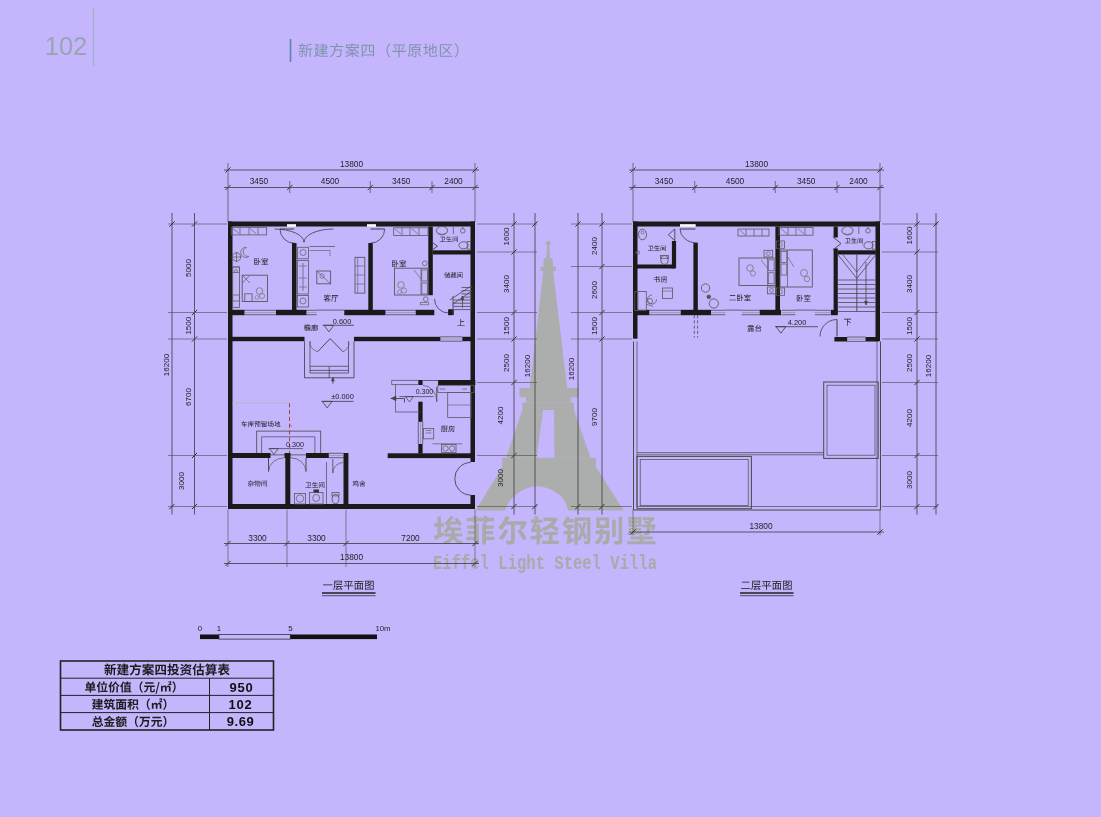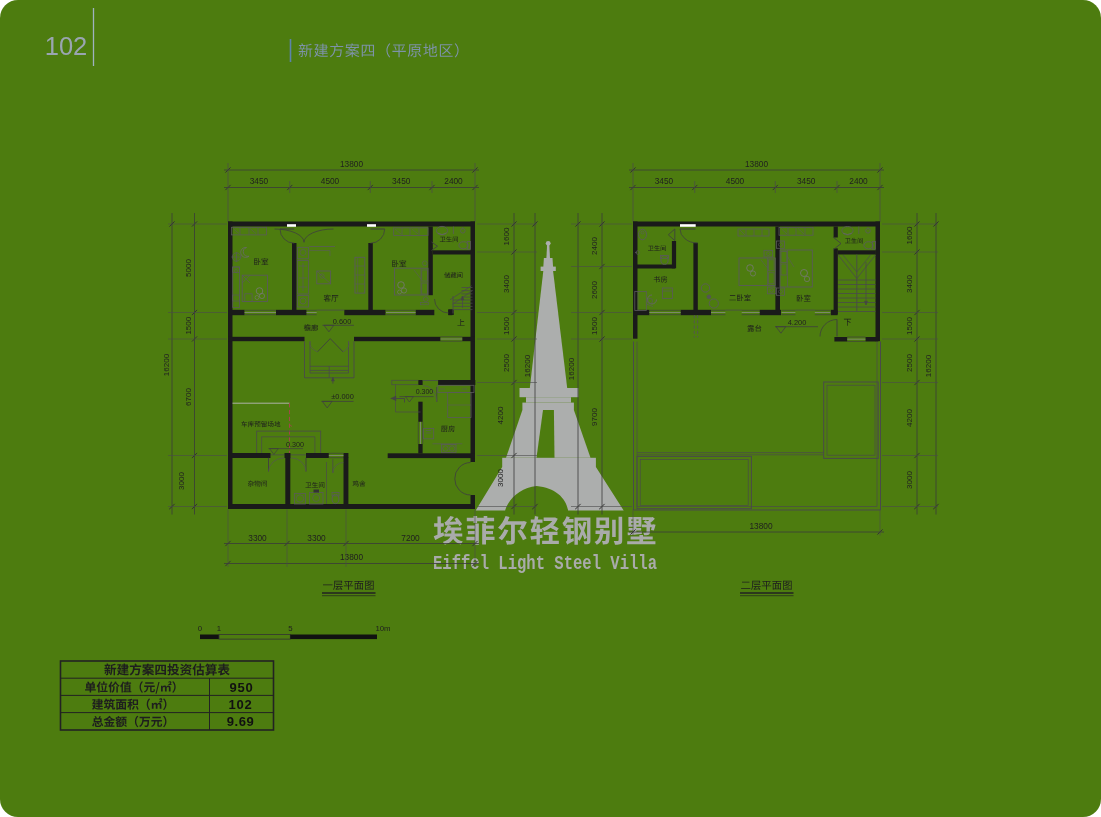--- a/index.html
+++ b/index.html
@@ -1,14 +1,14 @@
 <!DOCTYPE html>
 <html><head><meta charset="utf-8"><title>plan</title><style>
 html,body{margin:0;padding:0;background:#fff;}
-.page{position:relative;width:1101px;height:817px;background:#4d7c0f;overflow:hidden;border-radius:18px;}
+.page{position:relative;width:1101px;height:817px;background:#c4b5fd;overflow:hidden;}
 </style></head><body>
 <div class="page">
 <svg width="1101" height="817" viewBox="0 0 1101 817">
 
 <text x="66" y="55" font-family="Liberation Sans, sans-serif" font-size="25.5" fill="#9aa5b1" text-anchor="middle" font-weight="normal">102</text>
 
 <line x1="93.5" y1="8" x2="93.5" y2="66" stroke="#9fb2c0" stroke-width="1.3"></line>
 
 <line x1="290.5" y1="39" x2="290.5" y2="62" stroke="#5c83aa" stroke-width="1.6"></line>
 

